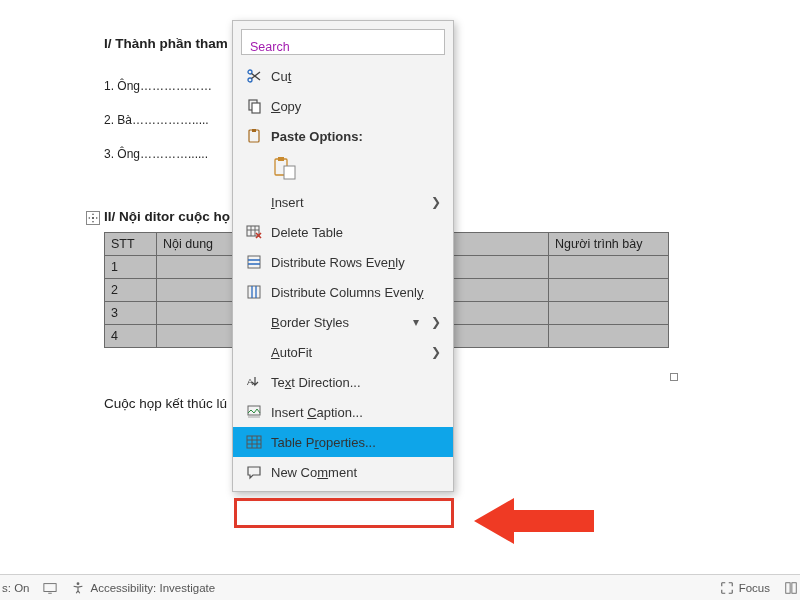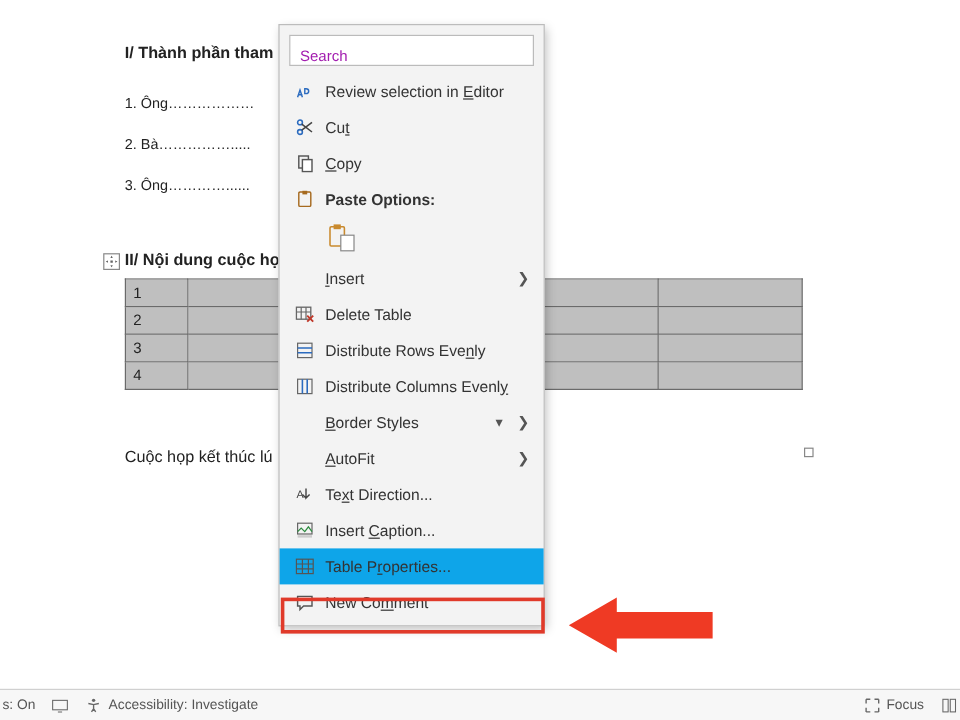--- a/index.html
+++ b/index.html
@@ -152,30 +152,36 @@
   <div class="line">1. Ông………………</div>
   <div class="line">2. Bà…………….....</div>
   <div class="line">3. Ông…………......</div>
 
   <div class="sec2-wrap">
     <div class="move-handle">
       <svg viewBox="0 0 10 10">
           <path d="M5 0 L6 2 H4 Z M5 10 L4 8 H6 Z M0 5 L2 4 V6 Z M10 5 L8 6 V4 Z M4 4h2v2H4Z" fill="#666"></path>
         </svg>
     </div>
-    <div class="sec2-title">II/ Nội dung cuộc họ</div>
+    <div class="sec2-title">II/ Nội ditor cuộc họ</div>
 
     <table class="tbl">
       <colgroup>
         <col style="width:52px">
           <col style="width:86px">
           <col>
           <col style="width:120px">
       </colgroup>
       <tbody>
+          <tr>
+        <th>STT</th>
+        <th>Nội dung</th>
+        <th></th>
+        <th>Người trình bày</th>
+      </tr>
       <tr>
             <td>1</td>
             <td></td>
             <td></td>
             <td></td>
           </tr>
       <tr>
             <td>2</td>
             <td></td>
             <td></td>
@@ -199,28 +205,20 @@
   </div>
 
   <div class="closing">Cuộc họp kết thúc lú</div>
 </div>
 
 <div class="ctx">
   <div class="search">
     <span>Search</span>
   </div>
 
-  <div class="item">
-    <span class="ic blue">
-      <svg width="16" height="16" viewBox="0 0 16 16">
-          <path d="M2 13 L4 7 L6 13 M3 11h3 M9 6c3 0 3 4 0 4h-1V6h1z" stroke="#2b6bbf" stroke-width="1.2" fill="none"></path>
-        </svg>
-    </span>
-    <span class="lbl">Review selection in <u class="acc">E</u>ditor</span>
-  </div>
 
   <div class="item">
     <span class="ic">
       <svg width="16" height="16" viewBox="0 0 16 16">
           <circle cx="4" cy="12" r="2" fill="none" stroke="#2b6bbf" stroke-width="1.3"></circle>
           <circle cx="4" cy="4" r="2" fill="none" stroke="#2b6bbf" stroke-width="1.3"></circle>
           <path d="M5.5 5.5 L14 12 M5.5 10.5 L14 4" stroke="#444" stroke-width="1.3"></path>
         </svg>
     </span>
     <span class="lbl">Cu<u class="acc">t</u></span>

